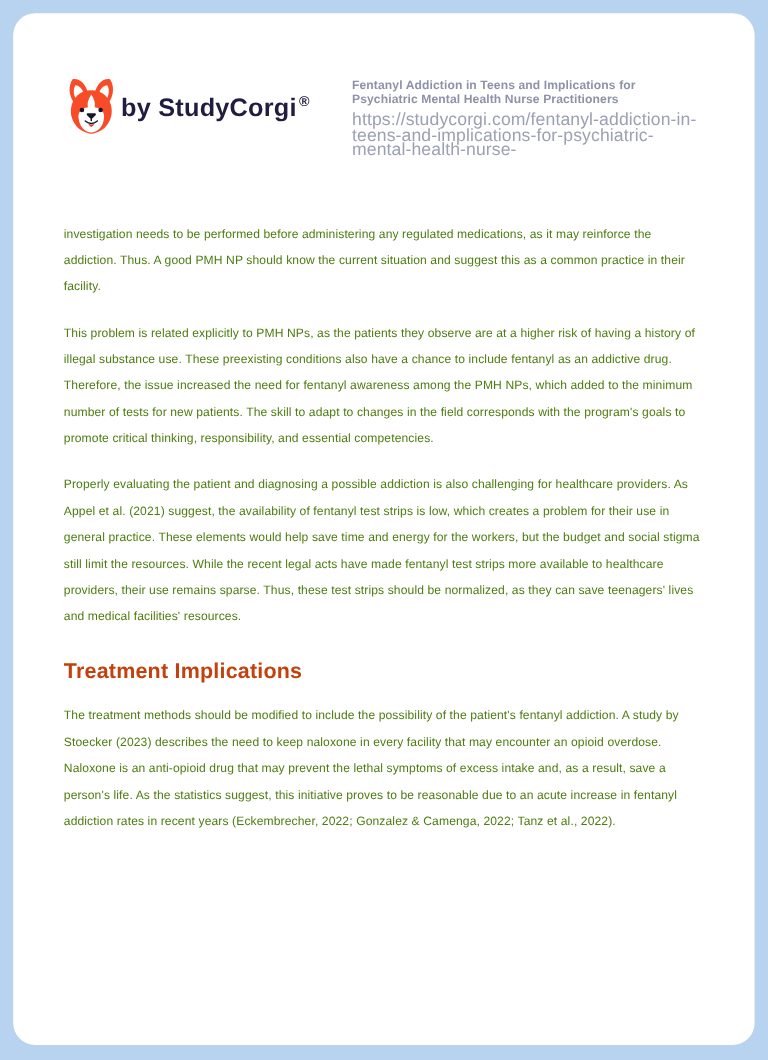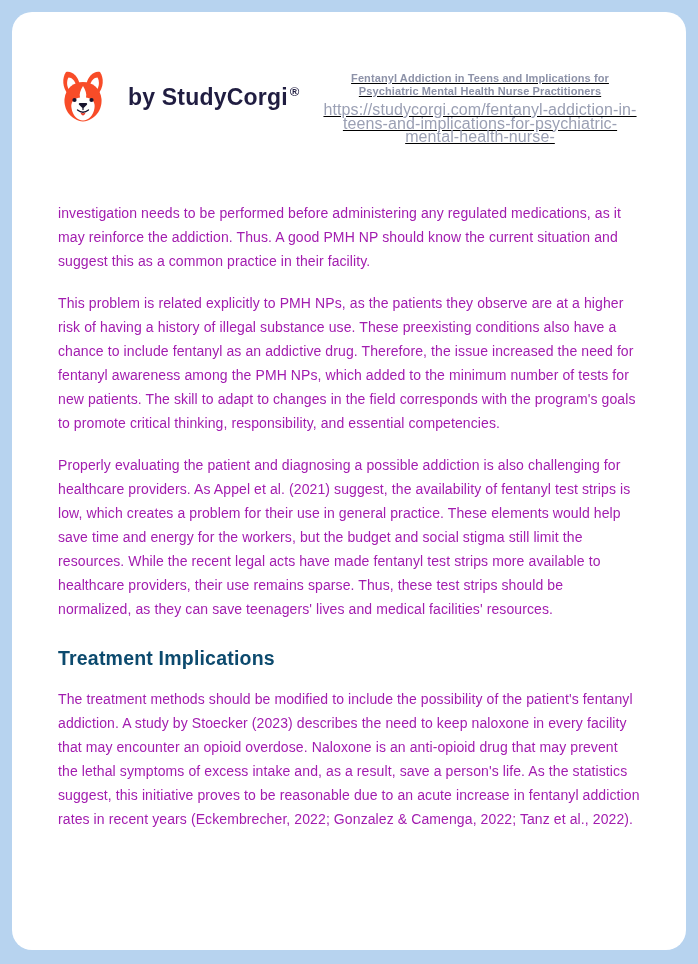--- a/index.html
+++ b/index.html
@@ -27,43 +27,42 @@
 
   
   .header {
     display: flex;
     justify-content: space-between;
     align-items: flex-start;
   }
   .brand {
     display: flex;
     align-items: center;
-    gap: 20px;
+    gap: 2px;
     flex: 0 0 auto;
   }
   .brand-icon { width: 50px; height: 54px; display: block; }
   .brand-label {
     font-size: 23px;
     font-weight: bold;
     color: #201D41;
     letter-spacing: 0.2px;
     white-space: nowrap;
   }
   .brand-reg {
     font-size: 13px;
     font-weight: bold;
     color: #201D41;
     vertical-align: 9px;
     margin-left: 2px;
   }
   .doc-meta {
     width: 320px;
-    text-align: center;
+    text-align: left;
     padding-top: 2px;
-    text-decoration: underline;
   }
   .doc-title {
     font-size: 11px;
     font-weight: bold;
     color: #8D92A8;
     line-height: 13px;
     letter-spacing: 0.1px;
   }
   .doc-url {
     margin-top: 5px;
@@ -71,31 +70,31 @@
     color: #9BA0B4;
     line-height: 13.5px;
     overflow-wrap: break-word;
     letter-spacing: 0.1px;
   }
 
   
   .content { margin-top: 57px; }
   .content p {
     margin: 0 0 18px 0;
-    font-size: 14px;
+    font-size: 11px;
     line-height: 24px;
-    color: #a21caf;
+    color: #4d7c0f;
     letter-spacing: 0.1px;
   }
   .content h2 {
     margin: 25px 0 17px 0;
     font-size: 19.5px;
     line-height: 24px;
     font-weight: bold;
-    color: #0c4a6e;
+    color: #c2410c;
     letter-spacing: 0.2px;
   }
   .content p:last-child { margin-bottom: 0; }
 </style>
 </head>
 <body>
 
 <div class="card">
 
   <div class="header">

